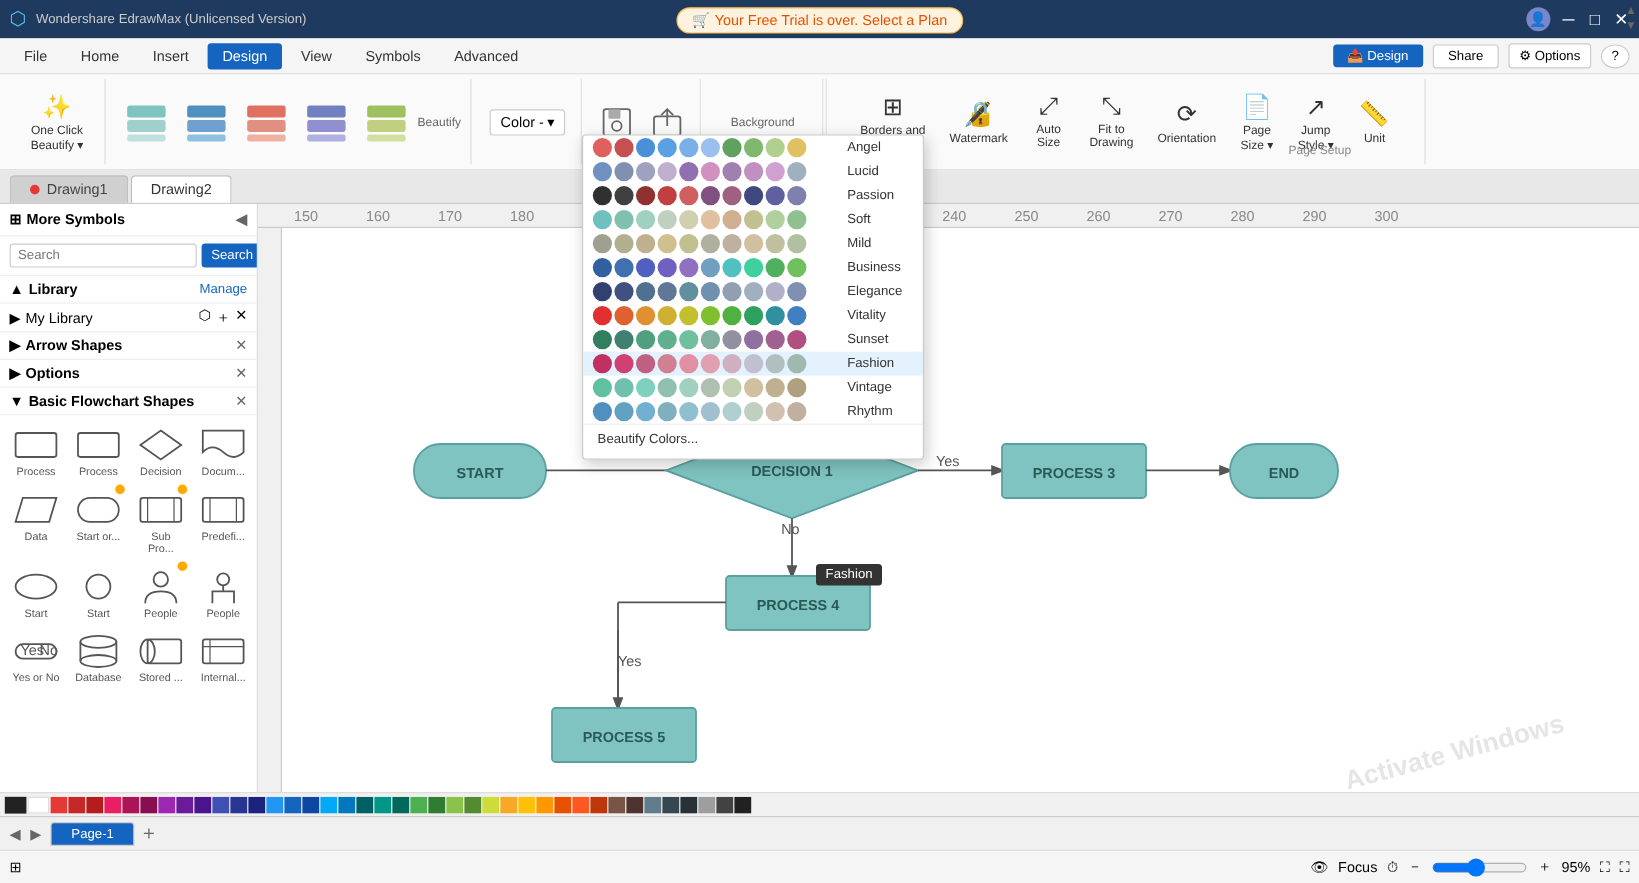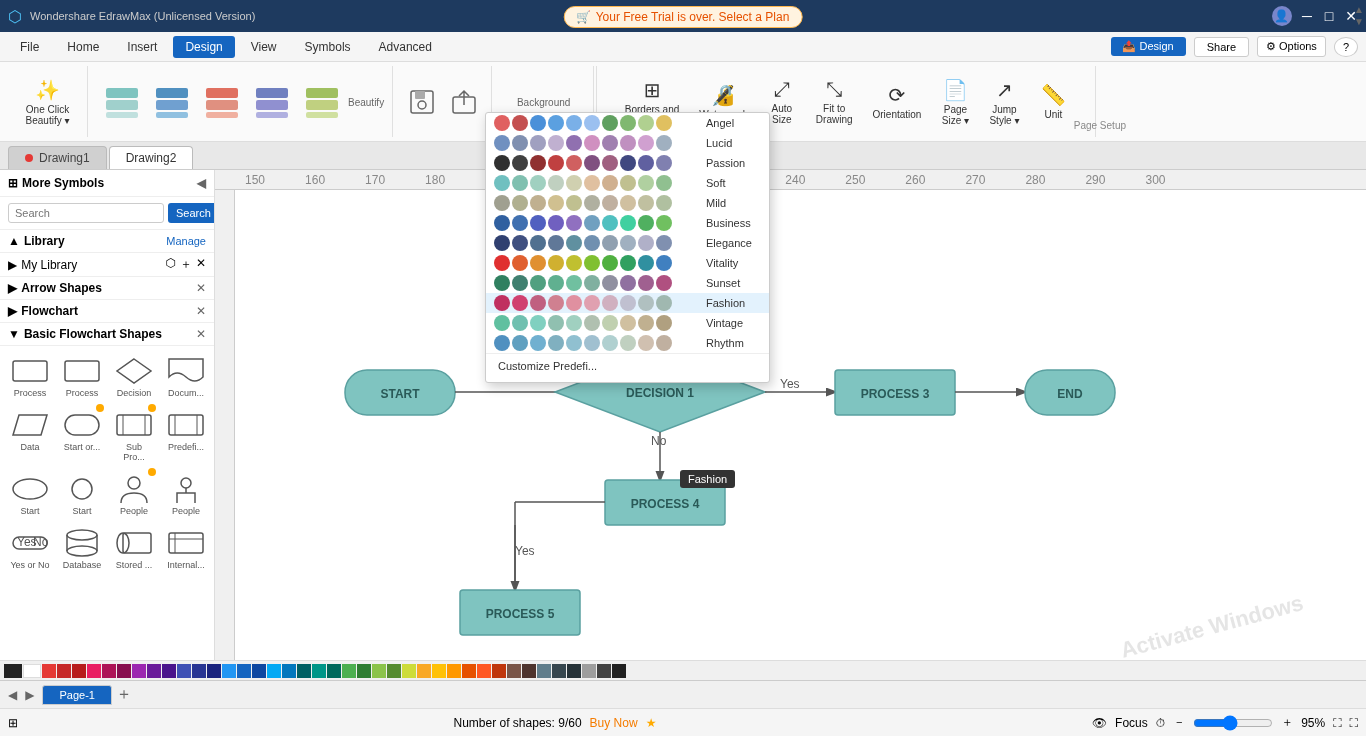--- a/index.html
+++ b/index.html
@@ -485,20 +485,26 @@
           </svg>
       </div>
     </div>
     <div class="toolbar-label">Beautify</div>
     <div style="position:absolute;right:2px;top:4px;display:flex;flex-direction:column;gap:1px;">
       <div style="cursor:pointer;color:#666;font-size:10px;">▲</div>
       <div style="cursor:pointer;color:#666;font-size:10px;">▼</div>
     </div>
   </div>
 
+  <div class="toolbar-group" style="min-width:90px;">
+    <div class="color-toolbar-btn">
+      <span>Color -</span>
+      <span>▾</span>
+    </div>
+  </div>
 
   <div class="toolbar-group" style="flex-direction:row;gap:4px;">
     <div class="toolbar-small-btn">
       <svg width="30" height="30">
           <rect x="4" y="4" width="22" height="22" rx="2" fill="none" stroke="#666" stroke-width="1.5"></rect>
           <rect x="8" y="4" width="10" height="8" rx="1" fill="#aaa"></rect>
           <circle cx="15" cy="18" r="4" fill="none" stroke="#666" stroke-width="1.5"></circle>
         </svg>
     </div>
     <div class="toolbar-small-btn">
@@ -603,21 +609,21 @@
       <div class="section-header-left">
         <span>▶</span>
         <span>Arrow Shapes</span>
       </div>
       <span class="section-close">✕</span>
     </div>
 
     <div class="section-header">
       <div class="section-header-left">
         <span>▶</span>
-        <span>Flowchart</span>
+        <span>Options</span>
       </div>
       <span class="section-close">✕</span>
     </div>
 
     <div class="section-header">
       <div class="section-header-left">
         <span>▼</span>
         <span>Basic Flowchart Shapes</span>
       </div>
       <span class="section-close">✕</span>
@@ -1030,21 +1036,21 @@
           <div class="swatch" style="background: rgb(144, 192, 208);"></div>
           <div class="swatch" style="background: rgb(160, 192, 208);"></div>
           <div class="swatch" style="background: rgb(176, 208, 208);"></div>
           <div class="swatch" style="background: rgb(192, 208, 192);"></div>
           <div class="swatch" style="background: rgb(208, 192, 176);"></div>
           <div class="swatch" style="background: rgb(192, 176, 160);"></div>
         </div>
         <span class="color-row-label">Rhythm</span>
       </div>
     </div>
-  <div class="customize-colors">Customize Predefi...</div>
+  <div class="customize-colors">Beautify Colors...</div>
 </div>
 
 <div class="tooltip" style="left:680px;top:470px;">Fashion</div>
 
 <div style="display:flex;flex-direction:column;position:absolute;bottom:0;left:0;right:0;">
 
   <div style="height:20px;background:#f0f0f0;border-top:1px solid #ddd;display:flex;align-items:center;padding:0 4px;gap:1px;">
     <div style="width:18px;height:14px;background:#222;cursor:pointer;"></div>
     <div style="width:18px;height:14px;background:white;border:1px solid #ddd;cursor:pointer;"></div>
     <div id="color-strip" style="display:flex;gap:1px;flex:1;overflow:hidden;">
@@ -1094,25 +1100,20 @@
     <span style="cursor:pointer;font-size:12px;color:#666;margin-right:4px;">◀</span>
     <span style="cursor:pointer;font-size:12px;color:#666;margin-right:4px;">▶</span>
     <div class="page-tab active">Page-1</div>
     <span class="page-add">＋</span>
   </div>
 
   <div class="status-bar">
     <div class="status-left">
       <span style="cursor:pointer;">⊞</span>
     </div>
-    <div class="status-center" style="flex:1;justify-content:center;">
-      <span>Number of shapes: 9/60</span>
-      <span style="color:#f57c00;cursor:pointer;">Buy Now</span>
-      <span style="color:#ffaa00;">★</span>
-    </div>
     <div class="status-right">
       <span>👁</span>
       <span style="cursor:pointer;">Focus</span>
       <span>⏱</span>
       <span style="cursor:pointer;">－</span>
       <input type="range" min="10" max="200" value="95" style="width: 80px;">
       <span style="cursor:pointer;">＋</span>
       <span>95%</span>
       <span style="cursor:pointer;">⛶</span>
       <span style="cursor:pointer;">⛶</span>

